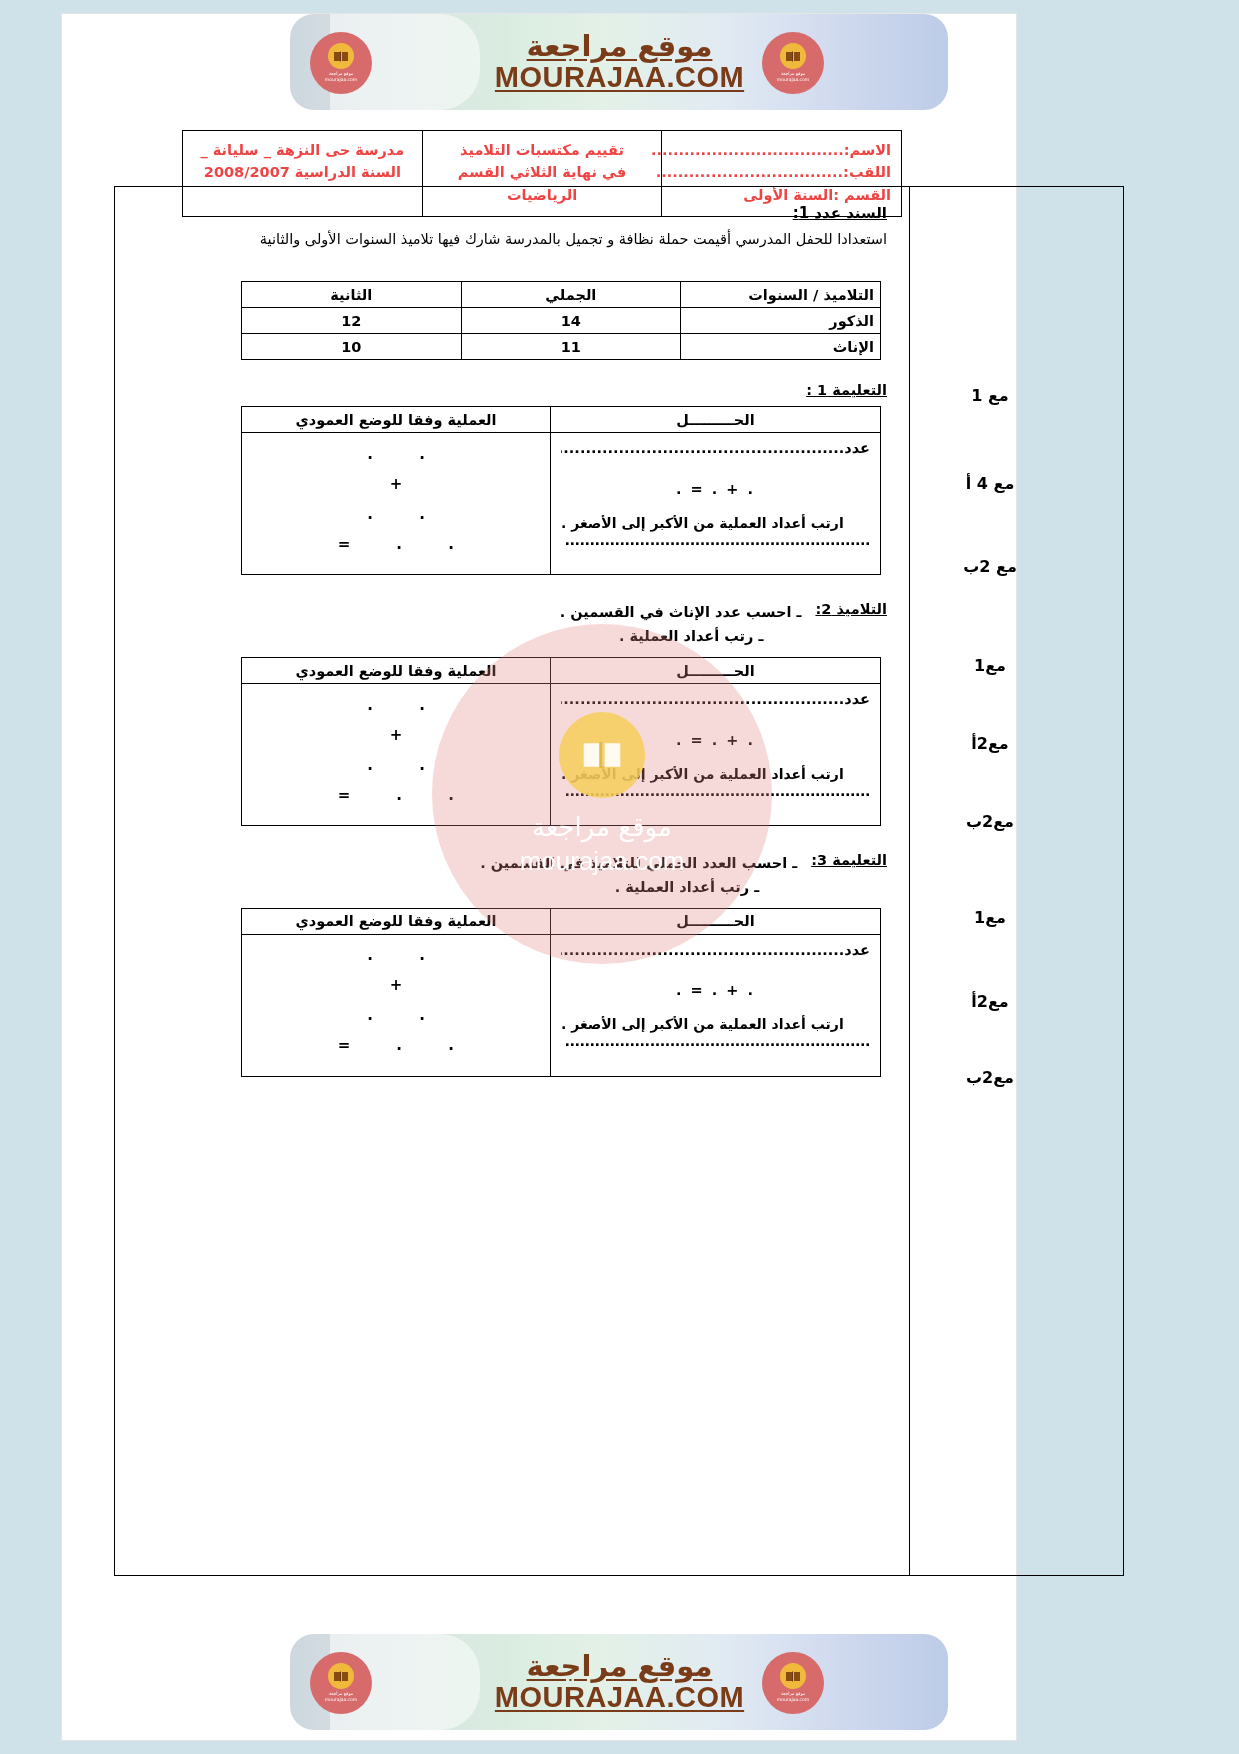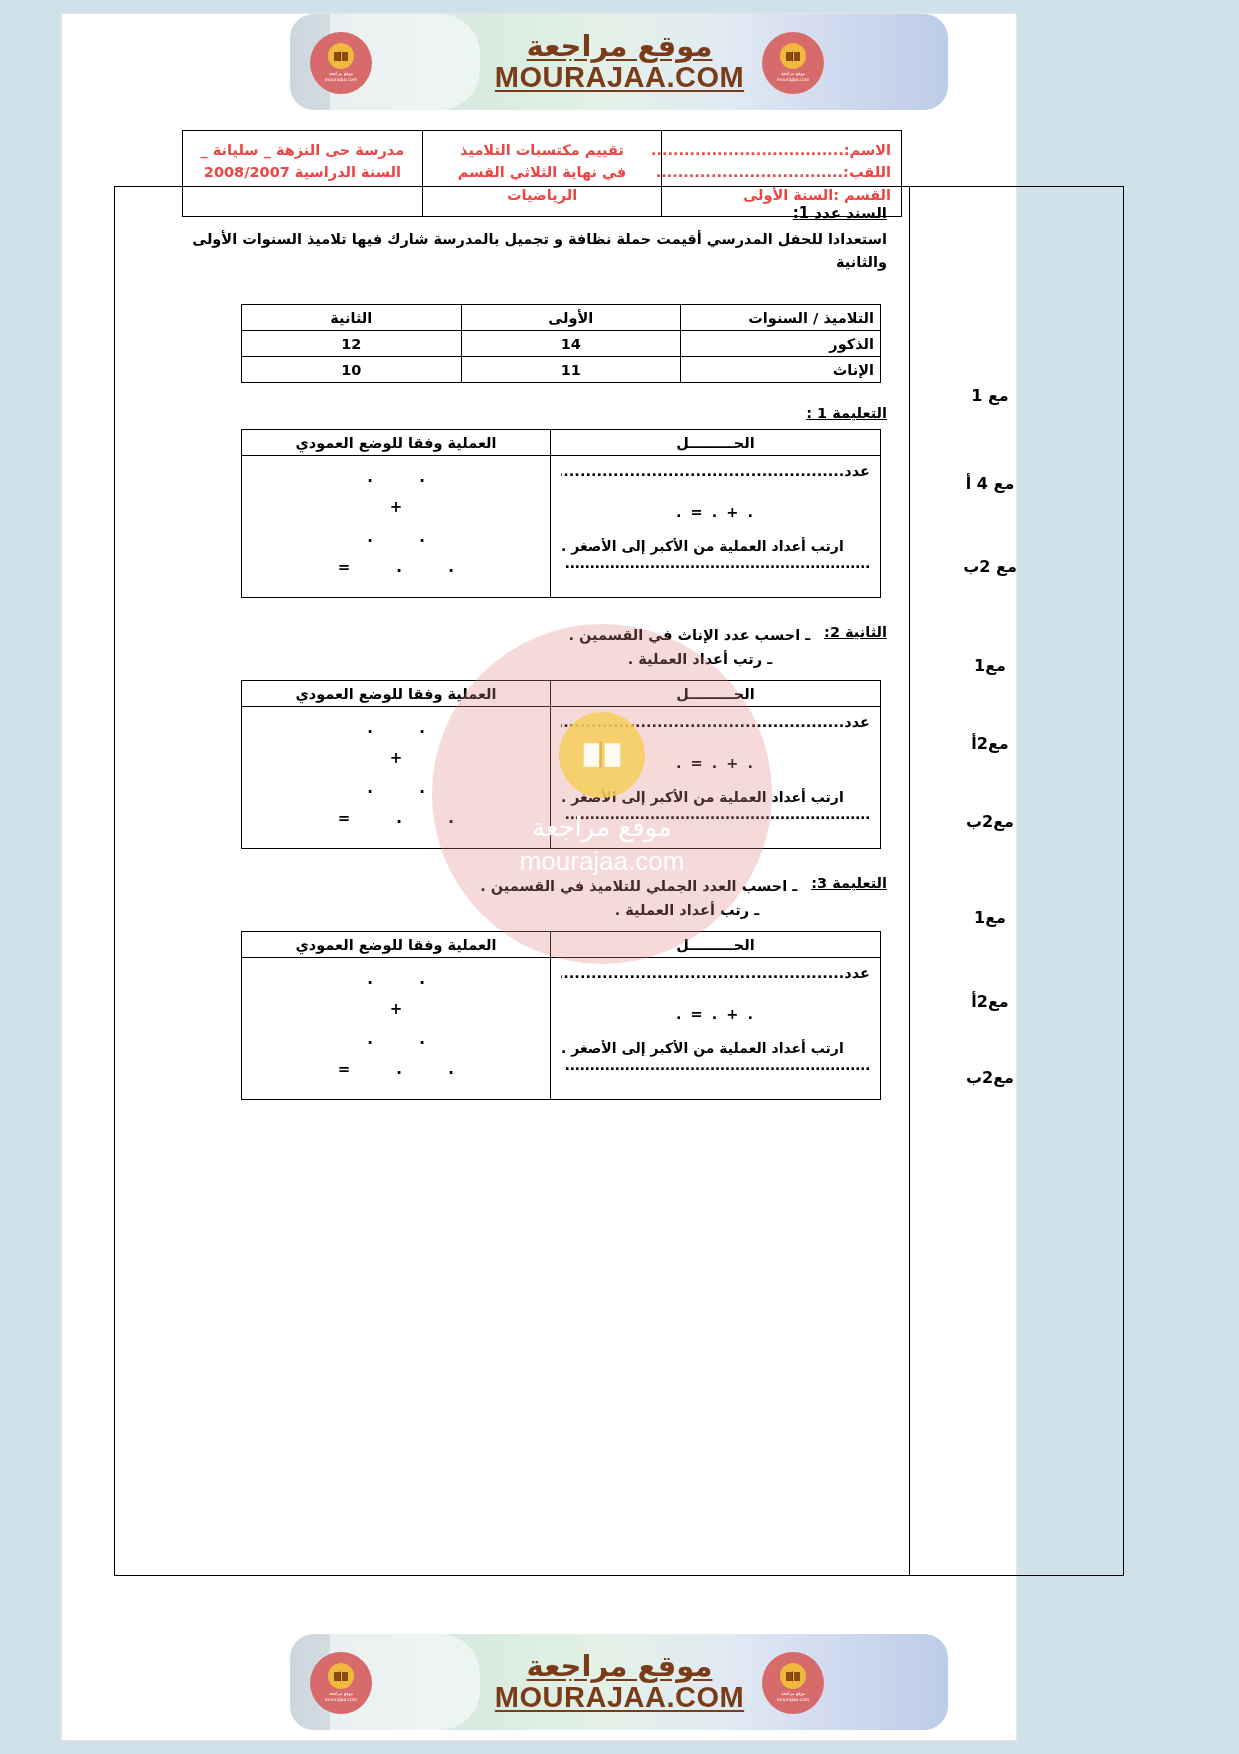--- a/index.html
+++ b/index.html
@@ -151,21 +151,21 @@
 
   .doc-title{
     font-family:"DejaVu Sans","Liberation Sans",sans-serif;
     font-size:15px; font-weight:bold;
     text-decoration:underline;
     text-align:right;
     margin:0 0 6px 0;
   }
   .intro{
     font-family:"DejaVu Sans","Liberation Sans",sans-serif;
-    font-size:14.5px; font-weight:bold;
+    font-size:14.5px; font-weight:normal;
     text-align:right;
     margin:0 0 30px 0;
     line-height:1.6;
   }
 
   
   .data-table{
     width:640px;
     margin:0 6px 22px auto;
     border-collapse:collapse;
@@ -360,21 +360,21 @@
 
     <div class="content">
 
       <div class="doc-title">السند عدد 1:</div>
       <div class="intro">استعدادا للحفل المدرسي أقيمت حملة نظافة و تجميل بالمدرسة  شارك  فيها تلاميذ السنوات الأولى والثانية</div>
 
       <table class="data-table">
         <tbody>
             <tr>
           <td class="rowhead">التلاميذ /  السنوات</td>
-          <td>الأولى</td>
+          <td>الجملي</td>
           <td>الثانية</td>
         </tr>
         <tr>
           <td class="rowhead">الذكور</td>
           <td>14</td>
           <td>12</td>
         </tr>
         <tr>
           <td class="rowhead">الإناث</td>
           <td>11</td>
@@ -418,21 +418,21 @@
                 <span>.</span>
                 <span>.</span>
               </div>
             </div>
           </td>
         </tr>
       </tbody>
         </table>
 
       <div class="inst-line">
-        <div class="inst-label">الثانية 2:</div>
+        <div class="inst-label">التلاميذ 2:</div>
         <div class="inst-body">
           <div>ـ احسب عدد الإناث في القسمين .</div>
           <div class="ib-indent">ـ رتب أعداد العملية .</div>
         </div>
       </div>
 
       <table class="ans-box">
         <tbody>
             <tr>
           <th class="sol">الحـــــــــل</th>

